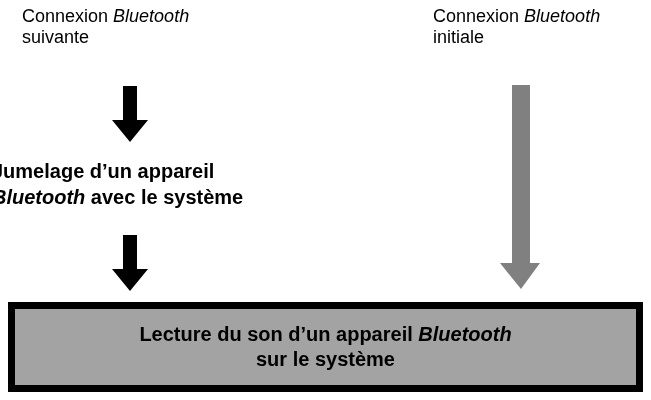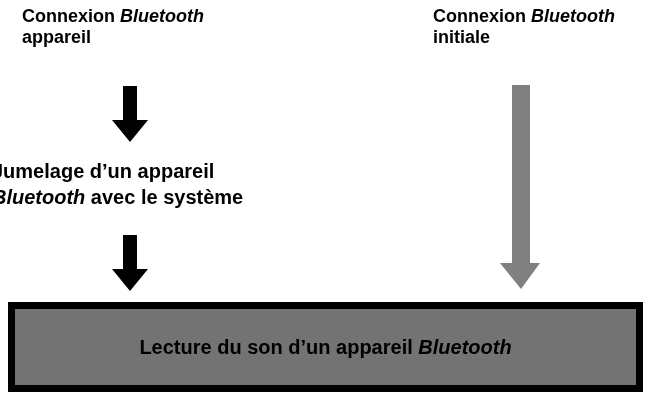--- a/index.html
+++ b/index.html
@@ -13,21 +13,21 @@
     position: relative;
     overflow: hidden;
     font-family: "Liberation Sans", sans-serif;
     color: #000000;
     -webkit-font-smoothing: antialiased;
   }
 
   .label {
     position: absolute;
     font-size: 18px;
-    font-weight: bold;
+    font-weight: normal;
     line-height: 21px;
     white-space: nowrap;
     color: #000000;
   }
 
   #label-initial-connection {
     left: 22px;
     top: 6px;
   }
 
@@ -73,40 +73,40 @@
 
   
   #playback-box {
     position: absolute;
     left: 8px;
     top: 302px;
     width: 635px;
     height: 90px;
     box-sizing: border-box;
     border: 7px solid #000000;
-    background: #737373;
+    background: #a3a3a3;
     display: flex;
     align-items: center;
     justify-content: center;
   }
 
   #playback-box-text {
     text-align: center;
     font-size: 20px;
     font-weight: bold;
     line-height: 25px;
     color: #000000;
   }
 </style>
 </head>
 <body>
 
 <div class="label" id="label-initial-connection">
   <span><span>Connexion </span><span class="ital">Bluetooth</span></span><br>
-  <span>appareil</span>
+  <span>suivante</span>
 </div>
 
 <div class="label" id="label-next-connection">
   <span><span>Connexion </span><span class="ital">Bluetooth</span></span><br>
   <span>initiale</span>
 </div>
 
 <div class="arrow" id="arrow-connect-to-pair">
   <svg width="40" height="60" viewBox="0 0 40 60" aria-hidden="true">
     <polygon points="13,2 27,2 27,36 38,36 20,58 2,36 13,36" fill="#000000"></polygon>
@@ -126,14 +126,15 @@
 
 <div class="arrow" id="arrow-next-to-play">
   <svg width="44" height="208" viewBox="0 0 44 208" aria-hidden="true">
     <polygon points="14,2 32,2 32,180 42,180 23,206 2,180 14,180" fill="#808080"></polygon>
   </svg>
 </div>
 
 <div id="playback-box">
   <div id="playback-box-text">
     <span><span>Lecture du son d’un appareil </span><span class="ital">Bluetooth</span></span><br>
+    <span>sur le système</span>
   </div>
 </div>
 
 </body></html>

